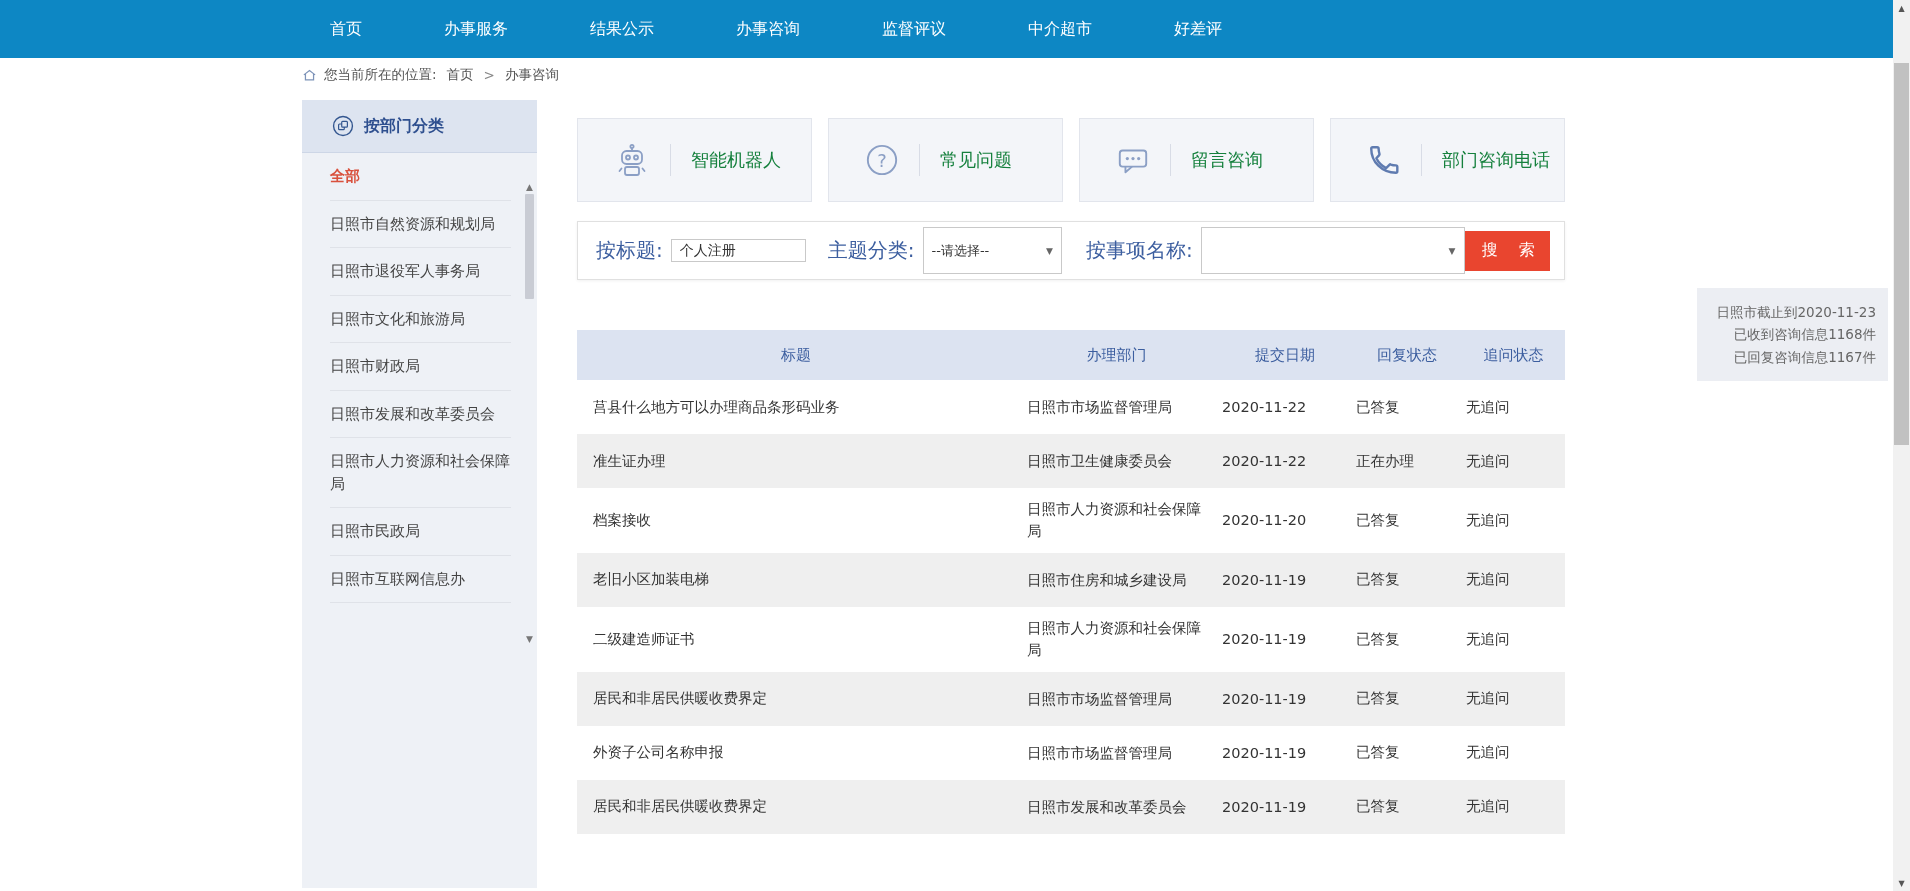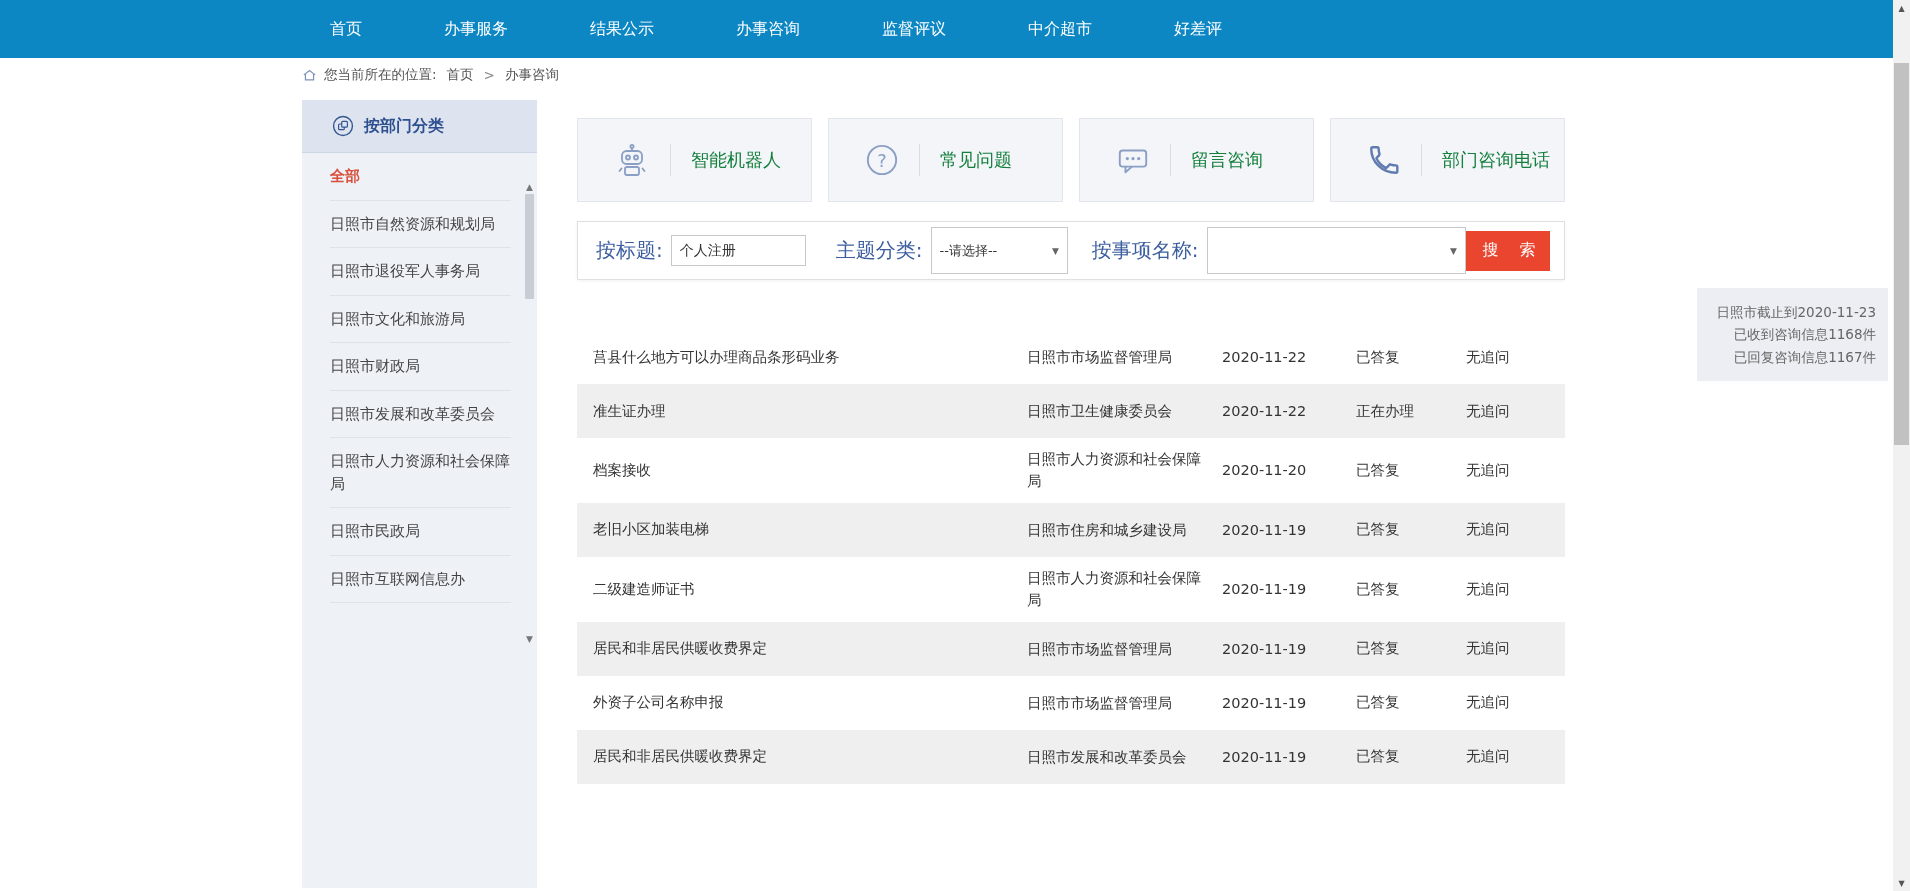--- a/index.html
+++ b/index.html
@@ -42,22 +42,22 @@
 
   .cards { display:flex; gap:16px; height:84px; }
   .card { flex:1; background:#f3f5f9; border:1px solid #e2e5ec; display:flex;
     align-items:center; padding-left:36px; cursor:pointer; }
   .card .vdiv { width:1px; height:32px; background:#d8dce6; margin:0 20px; }
   .card-label { font-size:18px; color:#15803d; white-space:nowrap; }
 
   .searchbar { margin-top:19px; height:59px; background:#fff; border:1px solid #e0e0e0;
     box-shadow:0 1px 3px rgba(0,0,0,.06); display:flex; align-items:center; padding-left:18px; }
   .s-label { color:#3c5e9f; font-size:20px; white-space:nowrap; margin-right:8px; }
-  .s-input { width:135px; height:31px; border:1px solid #c9c9c9; background:#fff;
-    font-size:14px; color:#333; padding:0 8px; margin-right:30px;
+  .s-input { width:135px; height:23px; border:1px solid #c9c9c9; background:#fff;
+    font-size:14px; color:#333; padding:0 8px; margin-right:22px;
     font-family:"DejaVu Sans","Liberation Sans",sans-serif; }
   .s-select { height:47px; border:1px solid #c9c9c9; background:#fff; display:flex;
     align-items:center; font-size:13px; color:#333; padding:0 8px; cursor:pointer; }
   .s-select .arrow { margin-left:auto; font-size:9px; color:#666; }
   .sel-cat { width:150px; margin-right:24px; }
   .sel-item { width:285px; }
   .search-btn { margin-left:auto; margin-right:14px; width:92px; height:40px;
     background:#e9452f; color:#fff; font-size:16px; border:none; letter-spacing:8px;
     padding-left:10px; cursor:pointer; font-family:"DejaVu Sans","Liberation Sans",sans-serif; }
 
@@ -205,20 +205,27 @@
     </div>
     <span class="s-label">按事项名称:</span>
     <div class="s-select sel-item">
       <span></span>
       <span class="arrow">▼</span>
     </div>
     <button class="search-btn">搜 索</button>
   </div>
 
   <div class="table">
+    <div class="t-head">
+      <div>标题</div>
+      <div>办理部门</div>
+      <div>提交日期</div>
+      <div>回复状态</div>
+      <div>追问状态</div>
+    </div>
     <div>
 
         <div class="t-row">
           <div class="cell-title">莒县什么地方可以办理商品条形码业务</div>
           <div class="cell-dept">日照市市场监督管理局</div>
           <div class="cell-center">2020-11-22</div>
           <div class="cell-center">已答复</div>
           <div class="cell-center">无追问</div>
         </div>
 

